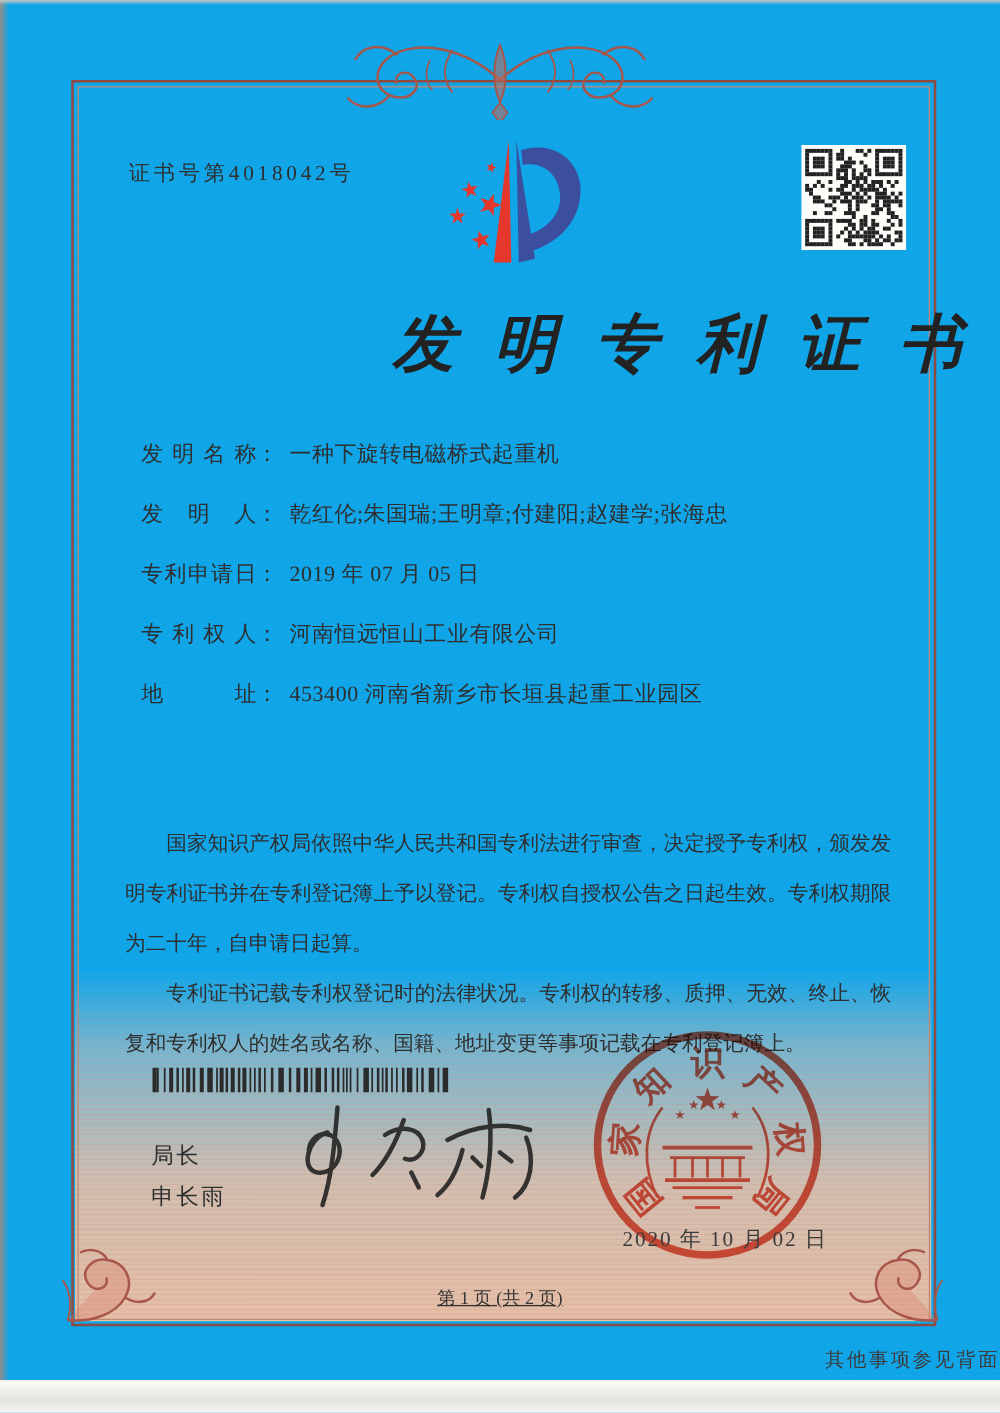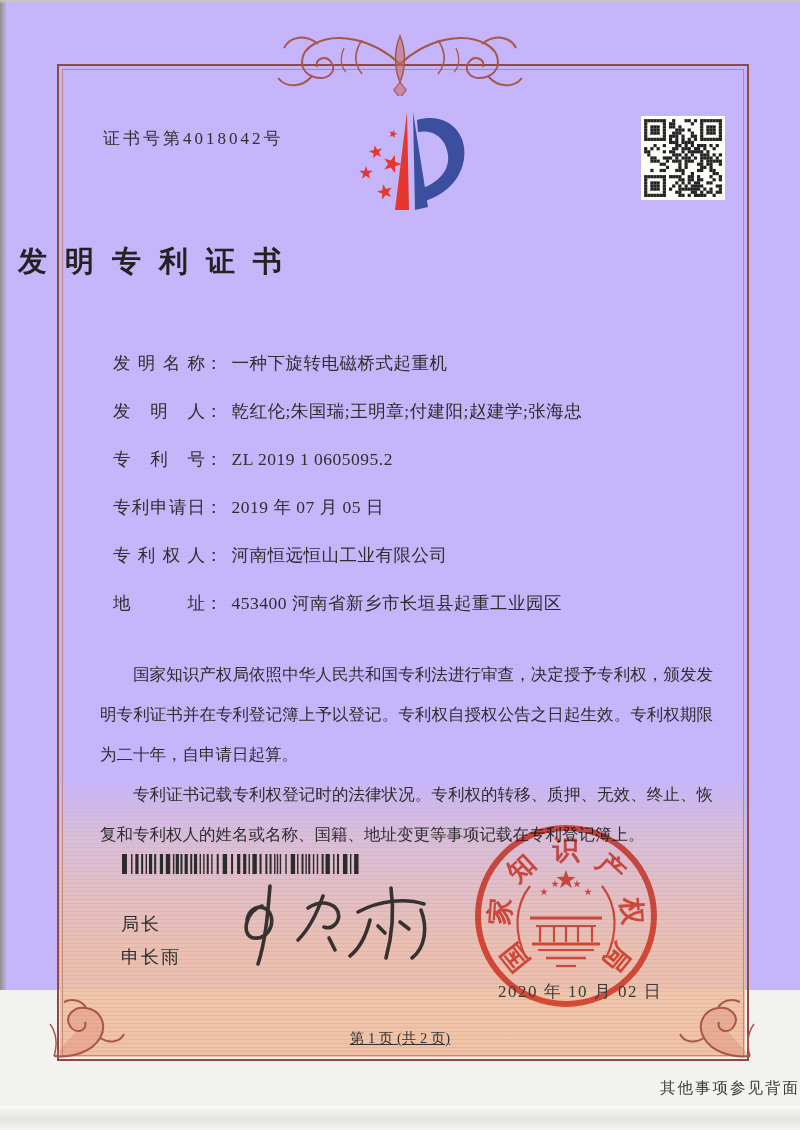--- a/index.html
+++ b/index.html
@@ -3,22 +3,22 @@
 <meta charset="utf-8">
 <style>
   html,body{margin:0;padding:0;}
   body{
     width:800px;height:1130px;position:relative;overflow:hidden;
     background:#f2f2ee;
     font-family:"Liberation Serif","DejaVu Serif",serif;
     color:#333;
   }
   .paper{
-    position:absolute;left:0;top:0;width:800px;height:990px;
-    background:#c4b5fd;
+    position:absolute;left:0;top:0;width:800px;height:1104px;
+    background:#0ea5e9;
   }
   .scan-edge-left{position:absolute;left:0;top:0;bottom:0;width:7px;
     background:linear-gradient(to right,#908f89,rgba(144,143,137,0));}
   .scan-edge-top{position:absolute;left:0;top:0;right:0;height:4px;
     background:linear-gradient(to bottom,#c9c7c0,rgba(201,199,192,0));}
   .scan-bottom{position:absolute;left:0;top:1106px;width:800px;height:24px;
     background:linear-gradient(to bottom,#fbfaf6 0%,#e4e3df 55%,#f4f4f1 100%);}
   
   .texture{position:absolute;inset:0;
     background:repeating-linear-gradient(to bottom,rgba(205,160,140,.05) 0 1px,rgba(0,0,0,0) 1px 4px);}
@@ -32,22 +32,22 @@
     -webkit-mask-image:linear-gradient(to bottom,transparent 0%,#000 45%);
             mask-image:linear-gradient(to bottom,transparent 0%,#000 45%);}
   
   .frame-outer{position:absolute;left:57px;top:64px;width:688px;height:993px;
     border:2px solid #8f4b41;}
   .frame-inner{position:absolute;inset:3px;border:1px solid #c08b76;}
   
   .cert-no{position:absolute;left:103px;top:127px;font-size:17px;letter-spacing:3px;color:#2f2f2f;}
   .logo{position:absolute;left:337px;top:104px;width:140px;height:128px;}
   .qr{position:absolute;left:641px;top:116px;width:84px;height:84px;}
-  .title{position:absolute;left:0;top:242px;width:800px;text-align:left;
-    font-size:29px;font-weight:600;letter-spacing:.62em;text-indent:.62em;color:#222;}
+  .title{position:absolute;left:0;top:242px;width:800px;text-align:right;
+    font-size:50px;font-weight:600;letter-spacing:.62em;text-indent:.62em;color:#222;font-style:italic;}
   
   .fields{position:absolute;left:113px;top:351px;width:600px;font-size:17.5px;color:#2e2e2e;}
   .frow{height:48px;line-height:24px;position:relative;white-space:nowrap;}
   .flabel{display:inline-block;width:92px;text-align:justify;text-align-last:justify;vertical-align:top;}
   .fsep{display:inline-block;margin-right:9px;}
   .fval{letter-spacing:.5px;}
   .grant-no{position:absolute;left:305px;top:0;white-space:nowrap;}
   
   .paras{position:absolute;left:100px;top:655px;width:613px;
     font-size:16.5px;line-height:40px;text-align:justify;color:#2e2e2e;}
@@ -443,23 +443,20 @@
   <div class="title">发明专利证书</div>
 
   <div class="fields">
     <div class="frow">
       <span class="flabel">发明名称</span><span class="fsep">：</span><span class="fval">一种下旋转电磁桥式起重机</span>
     </div>
     <div class="frow">
       <span class="flabel">发明人</span><span class="fsep">：</span><span class="fval">乾红伦;朱国瑞;王明章;付建阳;赵建学;张海忠</span>
     </div>
     <div class="frow">
-      <span class="flabel">专利号</span><span class="fsep">：</span><span class="fval">ZL 2019 1 0605095.2</span>
-    </div>
-    <div class="frow">
       <span class="flabel">专利申请日</span><span class="fsep">：</span><span class="fval">2019 年 07 月 05 日</span>
     </div>
     <div class="frow">
       <span class="flabel">专利权人</span><span class="fsep">：</span><span class="fval">河南恒远恒山工业有限公司</span>
     </div>
     <div class="frow">
       <span class="flabel">地址</span><span class="fsep">：</span><span class="fval">453400 河南省新乡市长垣县起重工业园区</span>
     </div>
   </div>
 

